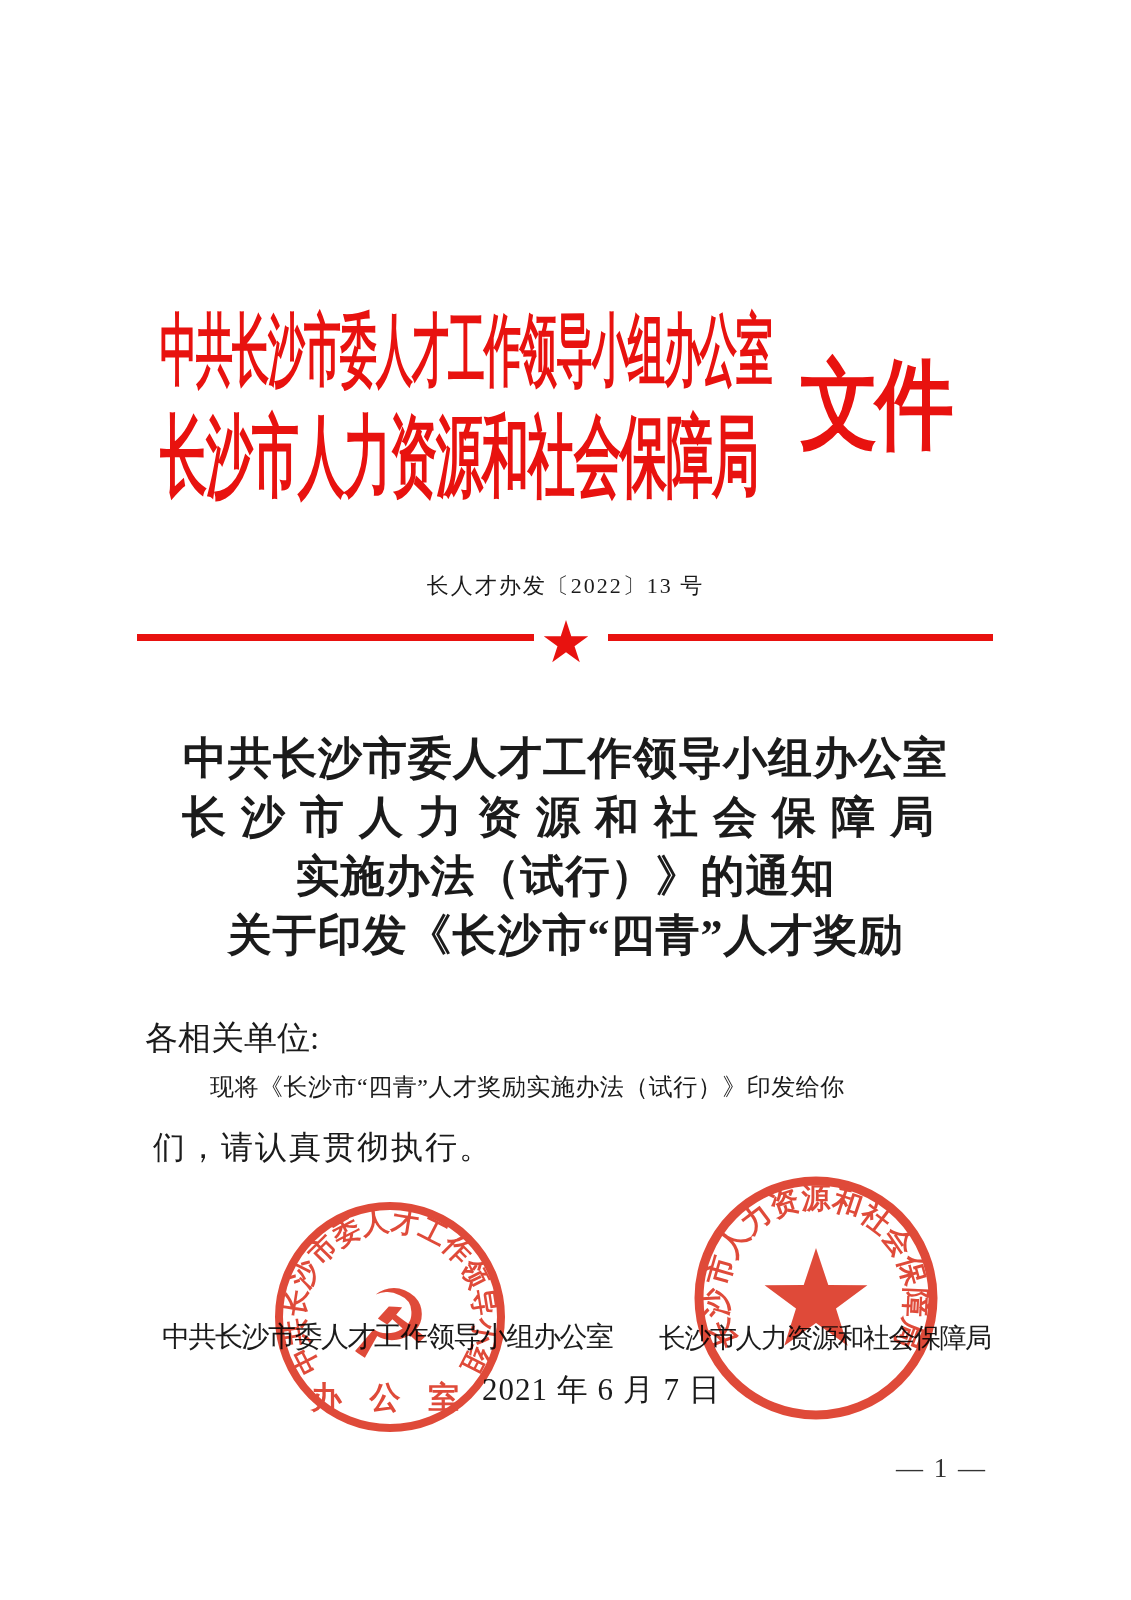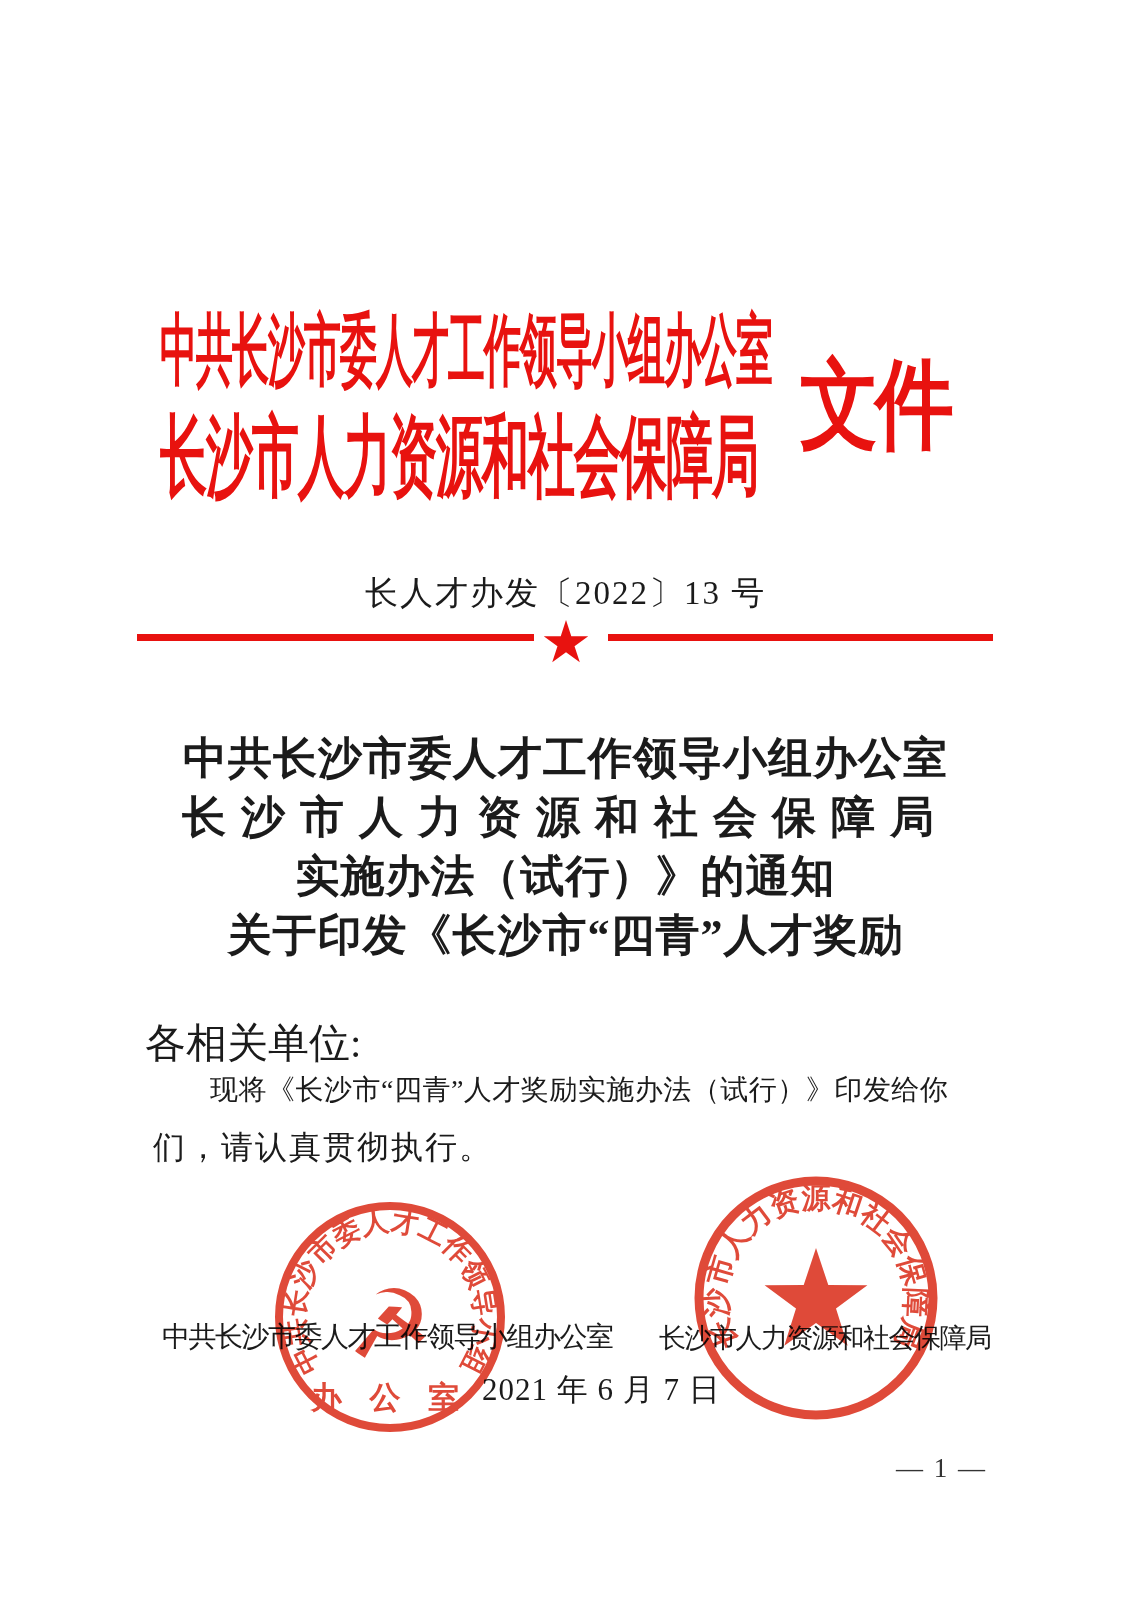--- a/index.html
+++ b/index.html
@@ -23,42 +23,42 @@
   }
   .doctype {
     position:absolute; left:800px; top:340px; font-size:98px; font-weight:bold;
     color:var(--header-red,#e8120f); letter-spacing:-4px; white-space:nowrap;
     transform:scaleX(0.8); transform-origin:left top;
   }
 
   
   .doc-number {
     position:absolute; left:0; top:571px; width:100%; text-align:center;
-    font-size:33px; letter-spacing:2px;
+    font-size:22px; letter-spacing:2px;
   }
 
   
   .divider-left  { position:absolute; left:137px; top:634px; width:397px; height:7px; background:var(--header-red,#e8120f); }
   .divider-right { position:absolute; left:608px; top:634px; width:385px; height:7px; background:var(--header-red,#e8120f); }
   .divider-star {
     position:absolute; left:533px; top:606px; width:66px; height:72px; line-height:72px;
     text-align:center; font-size:58px; color:var(--header-red,#e8120f);
     font-family:"DejaVu Sans",sans-serif;
   }
 
   
   .title {
     position:absolute; left:0; top:729px; width:100%; text-align:center;
     font-weight:bold; font-size:44px; line-height:59px; letter-spacing:1px;
   }
   .title .t2 { letter-spacing:15px; }
 
   
-  .salutation { position:absolute; left:145px; top:1016px; font-size:41px; }
-  .para-l1 { position:absolute; left:210px; top:1071px; font-size:28px; letter-spacing:0.5px; white-space:nowrap; }
+  .salutation { position:absolute; left:145px; top:1016px; font-size:33px; }
+  .para-l1 { position:absolute; left:210px; top:1071px; font-size:24px; letter-spacing:0.5px; white-space:nowrap; }
   .para-l2 { position:absolute; left:145px; top:1126px; font-size:32px; letter-spacing:2px; white-space:nowrap;margin-left:8px; }
 
   
   .sig-left  { position:absolute; left:162px; top:1318px; font-size:28px; letter-spacing:-1.5px; white-space:nowrap; }
   .sig-right { position:absolute; left:659px; top:1320px; font-size:27px; letter-spacing:-1.5px; white-space:nowrap; }
   .date { position:absolute; left:482px; top:1369px; font-size:31px; letter-spacing:1px; white-space:nowrap; }
 
   
   .stamp { position:absolute; mix-blend-mode:multiply; opacity:0.92; }
   .stamp-left  { left:271px; top:1198px; }

